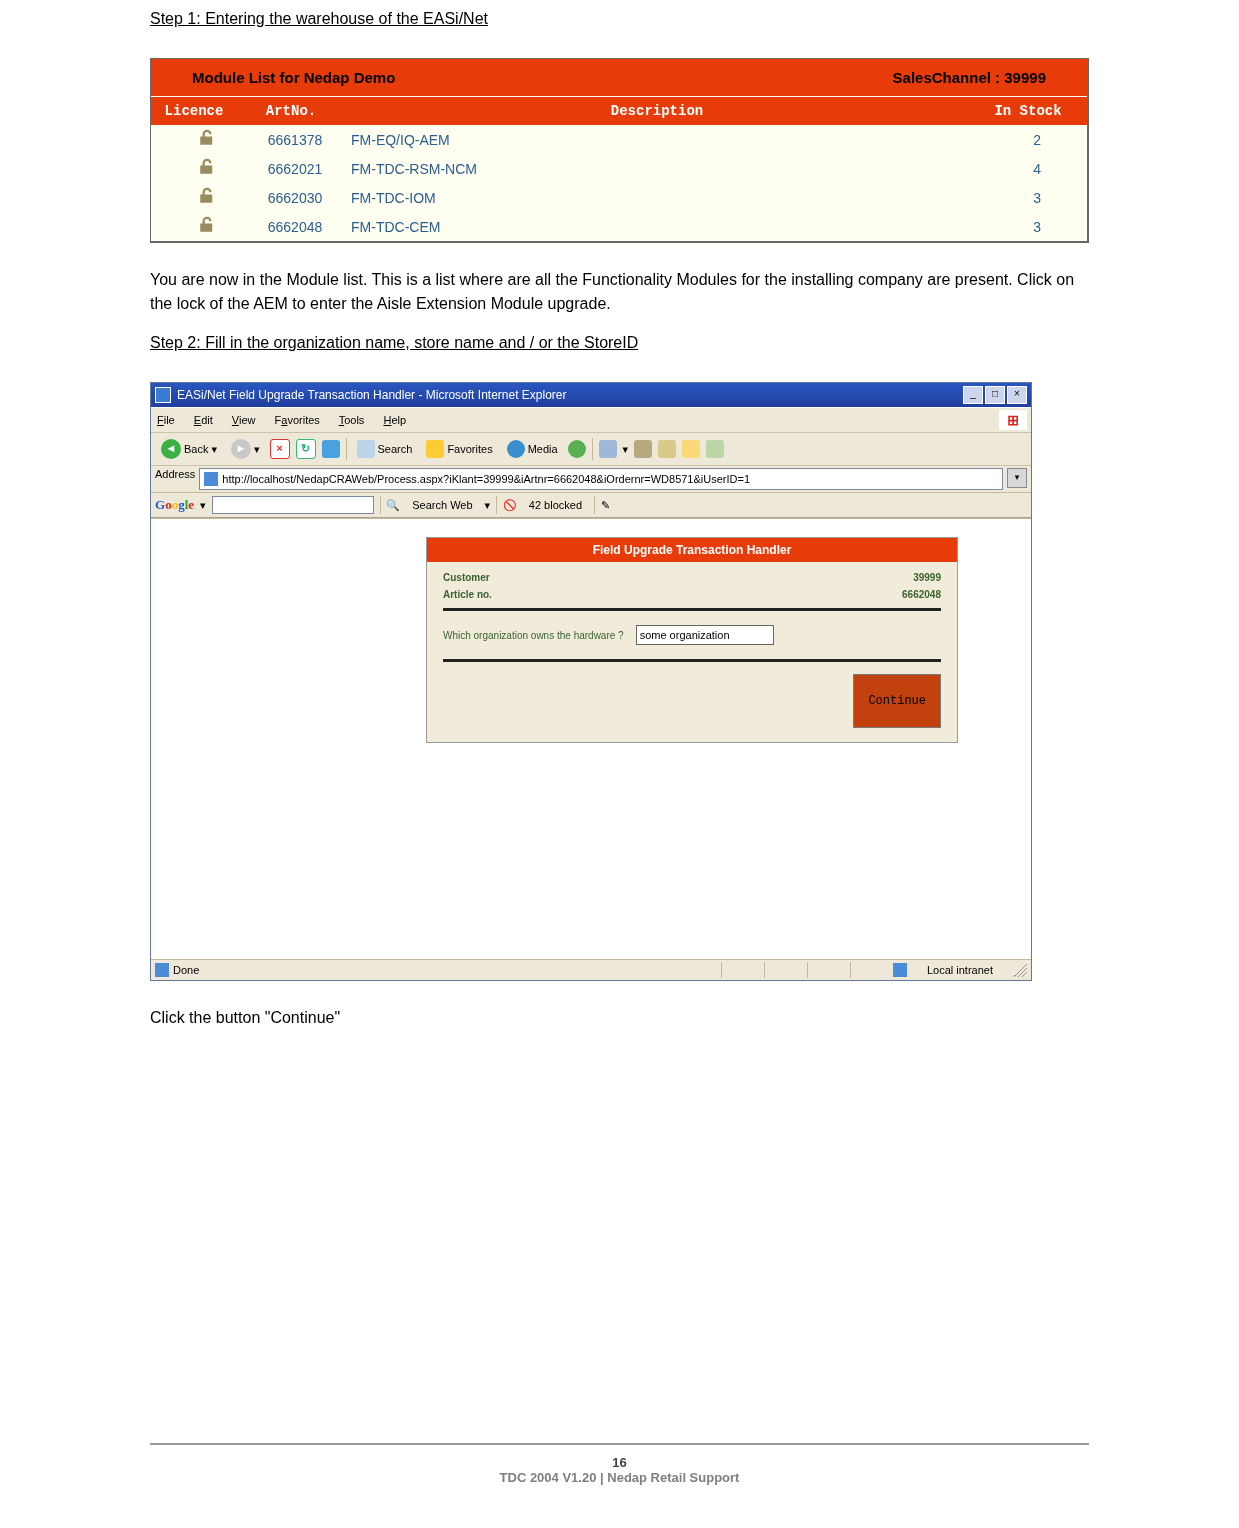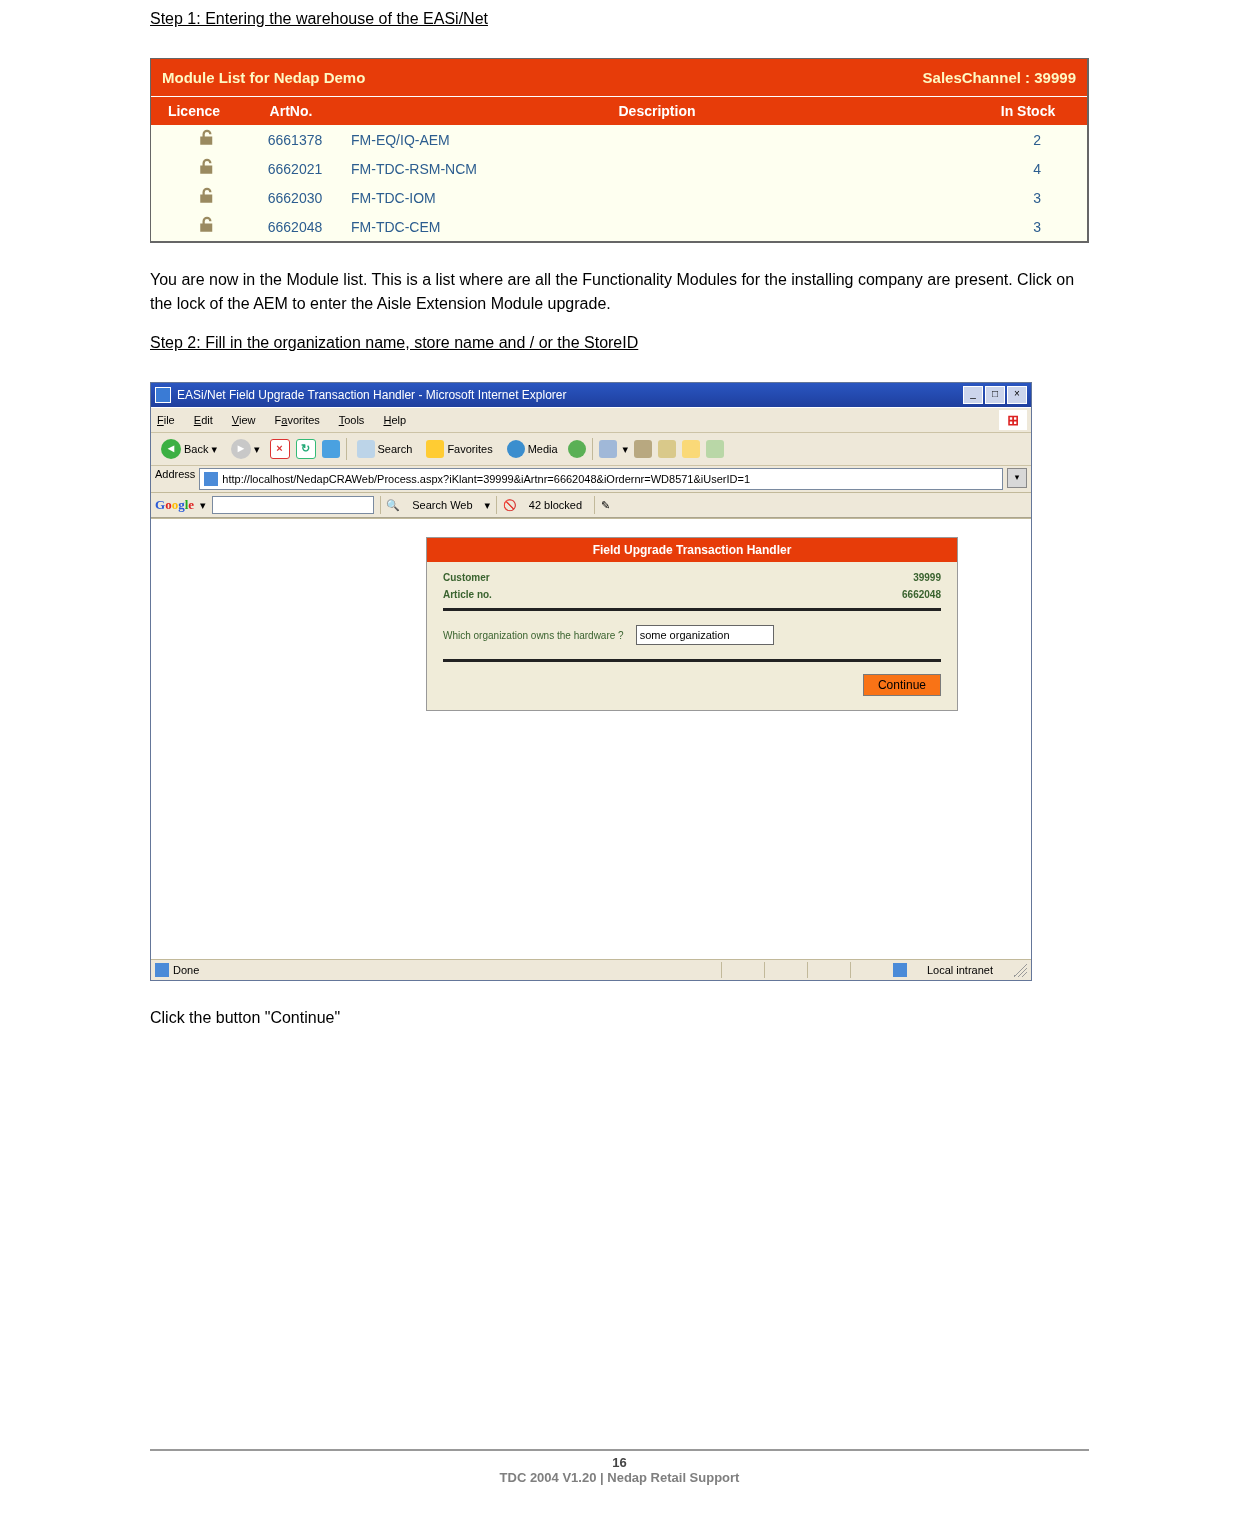--- a/index.html
+++ b/index.html
@@ -23,34 +23,35 @@
   }
   .module-table-wrap {
     border: 1px solid #666;
     border-bottom: 2px solid #666;
     border-right: 2px solid #666;
     margin-bottom: 25px;
     font-family: Verdana, sans-serif;
   }
   .mt-header1 {
     background: #e73c09;
-    color: #fef9c3;
+    color: #000000;
     font-weight: bold;
     font-size: 15px;
-    padding: 10px 11px;
+    padding: 10px 41px;
     display: flex;
     justify-content: space-between;
   }
   .mt-header2 {
     display: flex;
     background: #e73c09;
     color: #fff;
     font-weight: bold;
     font-size: 14px;
     text-align: center;
+    font-family: Liberation Mono, monospace;
   }
   .mt-header2 > div {
     padding: 6px 4px;
     border-top: 1px solid #fff;
   }
   .col-licence { width: 78px; text-align:center;}
   .col-artno   { width: 100px; text-align:center;}
   .col-desc    { flex: 1; text-align:center;}
   .col-stock   { width: 110px; text-align:center;}
   .mt-body {
@@ -197,40 +198,40 @@
   }
   .up-row { display:flex; justify-content:space-between; margin-bottom:6px; font-weight:bold;}
   .up-divider { height:3px; background:#222; margin:8px 0 14px 0;}
   .up-form-row { display:flex; align-items:center; gap:12px; color:#3a632f; margin-bottom:4px;}
   .up-form-row input {
     border:1px solid #666; height:18px; width:130px; font-size:11px; padding:0 3px;
   }
   .up-divider2 { height:3px; background:#222; margin:14px 0 12px 0;}
   .up-btn-row { text-align:right;}
   .up-btn {
-    background:#f97316; border:1px solid #7a7a7a; padding:3px 14px; font-family:Liberation Sans, sans-serif; font-size:12px;
+    background:#c2410c; border:1px solid #7a7a7a; padding:19px 14px; font-family:Liberation Mono, monospace; font-size:12px;
   }
   .ie-status {
     background:#eee8d9; border-top:1px solid #c2b99a;
     display:flex; align-items:center; justify-content:space-between;
     padding:2px 4px; font-size:11px;
   }
   .ie-status-left { display:flex; align-items:center; gap:4px;}
   .ie-status-right { display:flex; align-items:center; gap:20px;}
   .ie-status-cell { border-left:1px solid #c2b99a; width:22px; height:16px;}
   .ie-status-icon { width:14px; height:14px; background:#4b8bd8; display:inline-block;}
   .ie-resize {
     width:14px; height:14px;
     background:
       linear-gradient(135deg,transparent 50%,#999 50%,#999 55%,transparent 55%,transparent 65%,#999 65%,#999 70%,transparent 70%,transparent 80%,#999 80%,#999 85%,transparent 85%);
   }
   .page-footer {
     position:absolute; left:150px; right:150px; bottom:5px;
     border-top:2px solid #999;
-    padding-top:4px;
+    padding-top:10px;
     text-align:center;
     font-family: Verdana,sans-serif;
     font-size:13px;
   }
   .page-footer .fn { font-weight:bold; color:#444;}
   .page-footer .ft { font-weight:bold; color:#7f7f7f;}
 </style>
 </head>
 <body>
 

